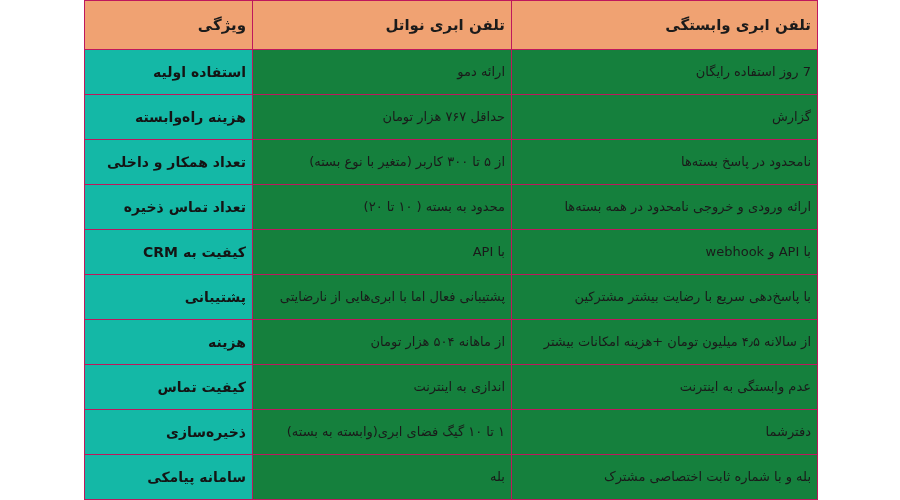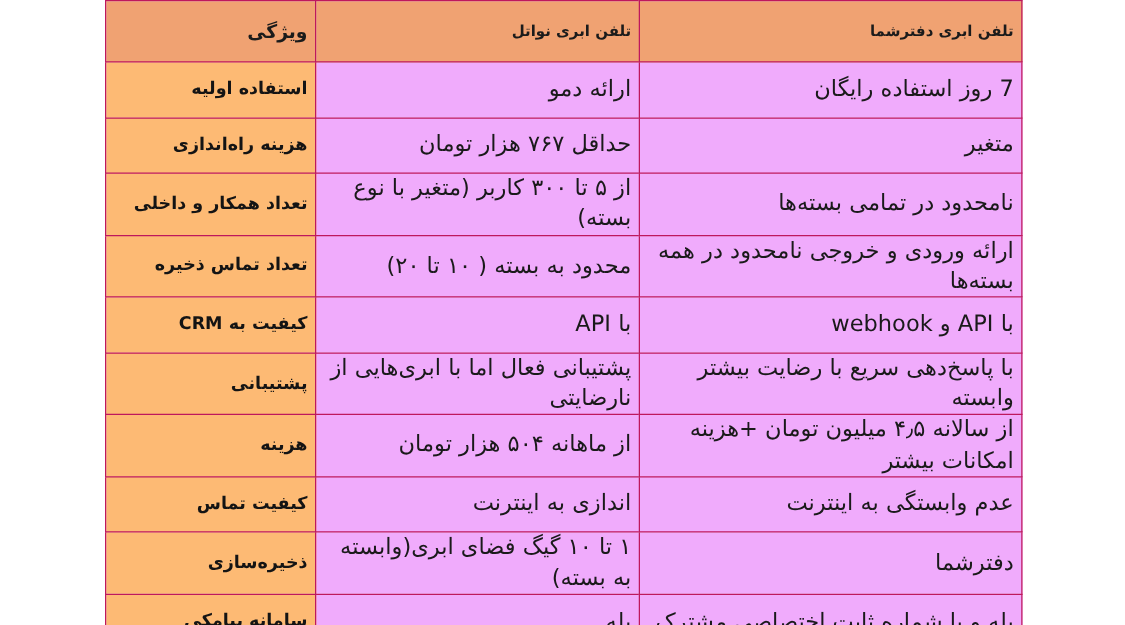--- a/index.html
+++ b/index.html
@@ -46,87 +46,87 @@
     vertical-align: middle;
     line-height: 1.35;
     word-wrap: break-word;
   }
 
   
   table.cmp thead th {
     background: #F0A272;
     color: #1b1b1b;
     font-weight: bold;
-    font-size: 12px;
+    font-size: 15px;
     height: 48px;
   }
   table.cmp thead th.h-feature {
     font-size: 15px;
   }
 
   
   table.cmp tbody tr { height: 44.5px; }
   table.cmp tbody td {
-    background: #f0abfc;
-    font-size: 18px;
+    background: #15803d;
+    font-size: 13px;
     font-weight: normal;
   }
   table.cmp tbody td.feature-cell {
-    background: #fdba74;
+    background: #14b8a6;
     font-weight: bold;
     font-size: 14px;
     color: #141414;
   }
 </style>
 </head>
 <body>
 
 <div class="page">
   <div class="table-wrap">
     <table class="cmp">
       <colgroup>
         <col class="c-daftarshoma">
         <col class="c-novatel">
         <col class="c-feature">
       </colgroup>
       <thead>
         <tr>
-          <th class="h-daftarshoma">تلفن ابری دفترشما</th>
+          <th class="h-daftarshoma">تلفن ابری وابستگی</th>
           <th class="h-novatel">تلفن ابری نواتل</th>
           <th class="h-feature">ویژگی</th>
         </tr>
       </thead>
       <tbody>
         <tr>
           <td>7 روز استفاده رایگان</td>
           <td>ارائه دمو</td>
           <td class="feature-cell">استفاده اولیه</td>
         </tr>
         <tr>
-          <td>متغیر</td>
+          <td>گزارش</td>
           <td>حداقل ۷۶۷ هزار تومان</td>
-          <td class="feature-cell">هزینه راه‌اندازی</td>
+          <td class="feature-cell">هزینه راه‌وابسته</td>
         </tr>
         <tr>
-          <td>نامحدود در تمامی بسته‌ها</td>
+          <td>نامحدود در پاسخ بسته‌ها</td>
           <td>از ۵ تا ۳۰۰ کاربر (متغیر با نوع بسته)</td>
           <td class="feature-cell">تعداد همکار و داخلی</td>
         </tr>
         <tr>
           <td>ارائه ورودی و خروجی نامحدود در همه بسته‌ها</td>
           <td>محدود به بسته ( ۱۰ تا ۲۰)</td>
           <td class="feature-cell">تعداد تماس ذخیره</td>
         </tr>
         <tr>
           <td>با API و webhook</td>
           <td>با API</td>
           <td class="feature-cell">کیفیت به CRM</td>
         </tr>
         <tr>
-          <td>با پاسخ‌دهی سریع با رضایت بیشتر وابسته</td>
+          <td>با پاسخ‌دهی سریع با رضایت بیشتر مشترکین</td>
           <td>پشتیبانی فعال اما با ابری‌هایی از نارضایتی</td>
           <td class="feature-cell">پشتیبانی</td>
         </tr>
         <tr>
           <td>از سالانه ۴٫۵ میلیون تومان +هزینه امکانات بیشتر</td>
           <td>از ماهانه ۵۰۴ هزار تومان</td>
           <td class="feature-cell">هزینه</td>
         </tr>
         <tr>
           <td>عدم وابستگی به اینترنت</td>

